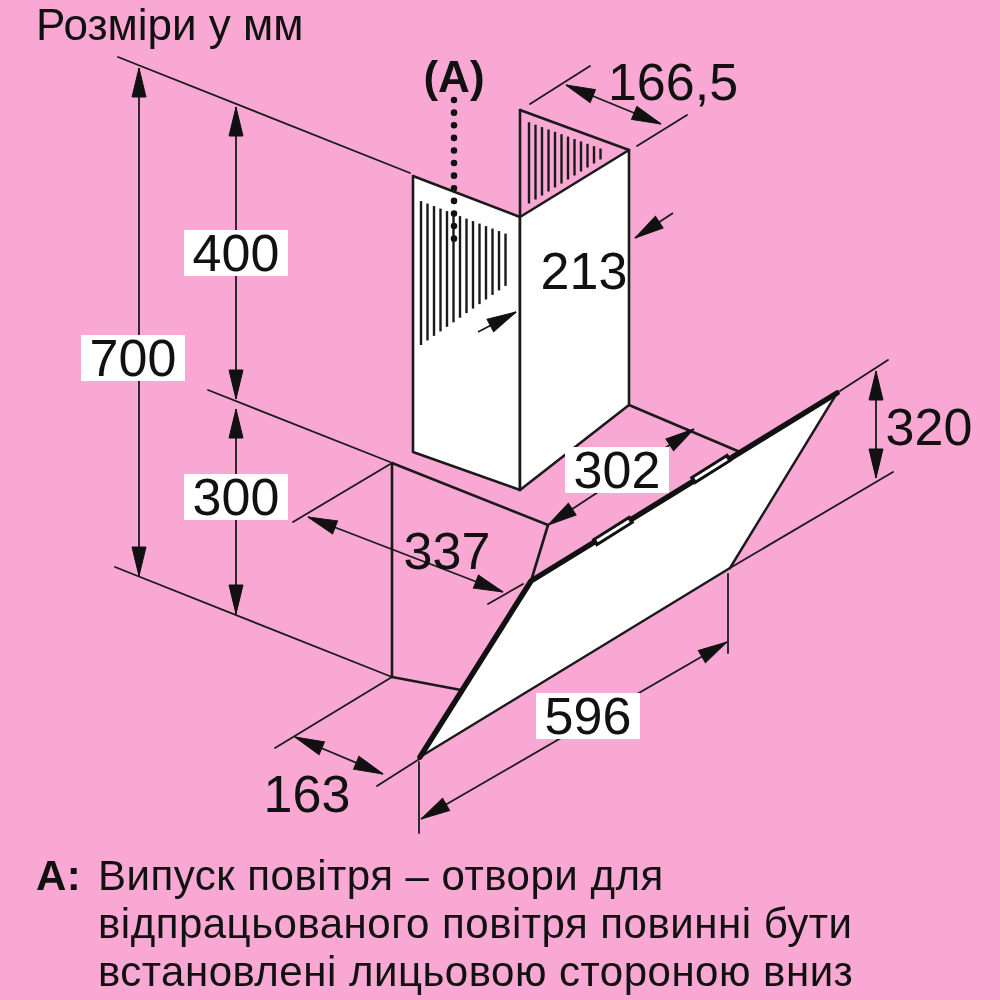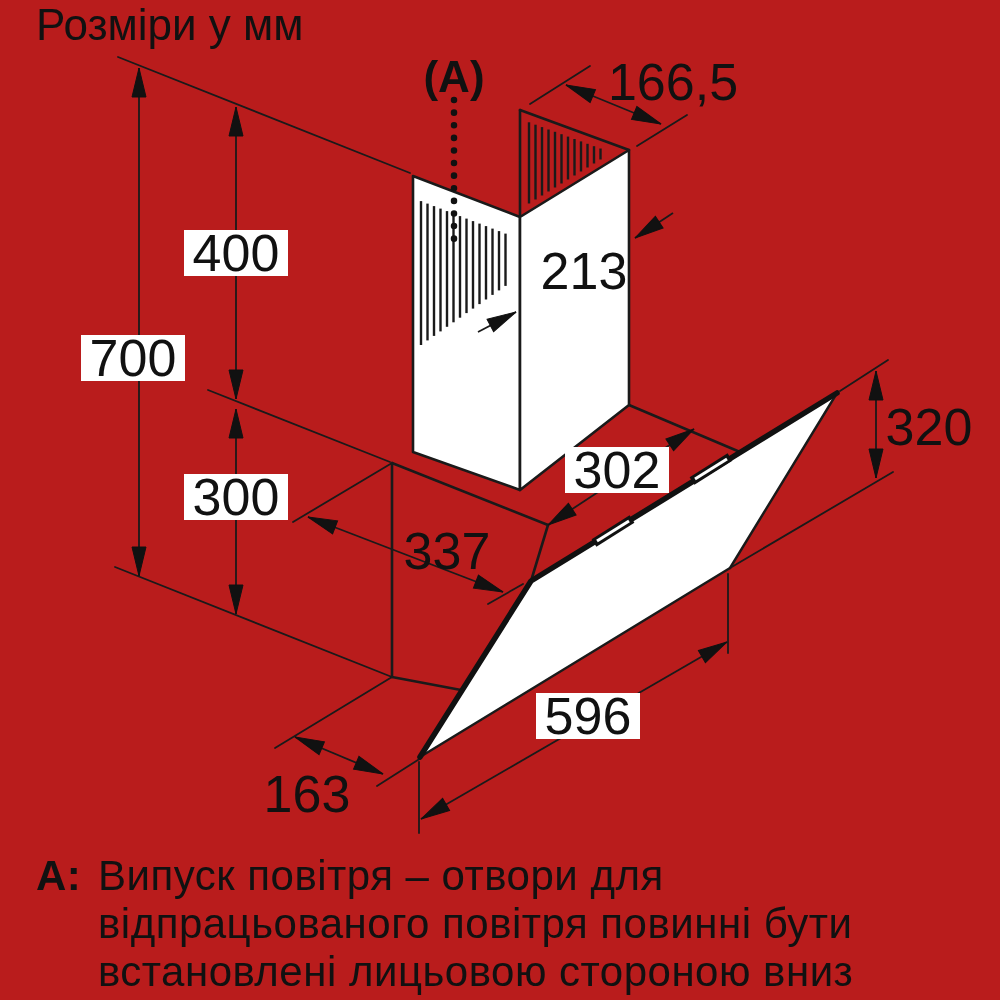--- a/index.html
+++ b/index.html
@@ -1,16 +1,16 @@
 <!DOCTYPE html>
 <html><head>
 <meta charset="utf-8">
 <style>
   html,body{margin:0;padding:0;background:#fff;}
-  .stage{position:relative;width:1000px;height:1000px;background:#b91c1c;overflow:hidden;
+  .stage{position:relative;width:1000px;height:1000px;background:#f9a8d4;overflow:hidden;
          font-family:"Liberation Sans",sans-serif;}
   svg{display:block}
   
   .obj   {stroke:#1a1a1a;stroke-width:2.6;fill:none;stroke-linecap:round;stroke-linejoin:round;}
   .objf  {stroke:#1a1a1a;stroke-width:2.6;fill:#ffffff;stroke-linejoin:round;}
   .ext   {stroke:#1a1a1a;stroke-width:1.8;fill:none;stroke-linecap:round;}
   .dim   {stroke:#1a1a1a;stroke-width:1.8;fill:none;}
   .thick {stroke:#111111;stroke-width:5.5;fill:none;stroke-linejoin:round;stroke-linecap:round;}
   .thin  {stroke:#1a1a1a;stroke-width:2.4;fill:none;stroke-linecap:round;}
   .hatch line{stroke:#1a1a1a;stroke-width:2.4;}

